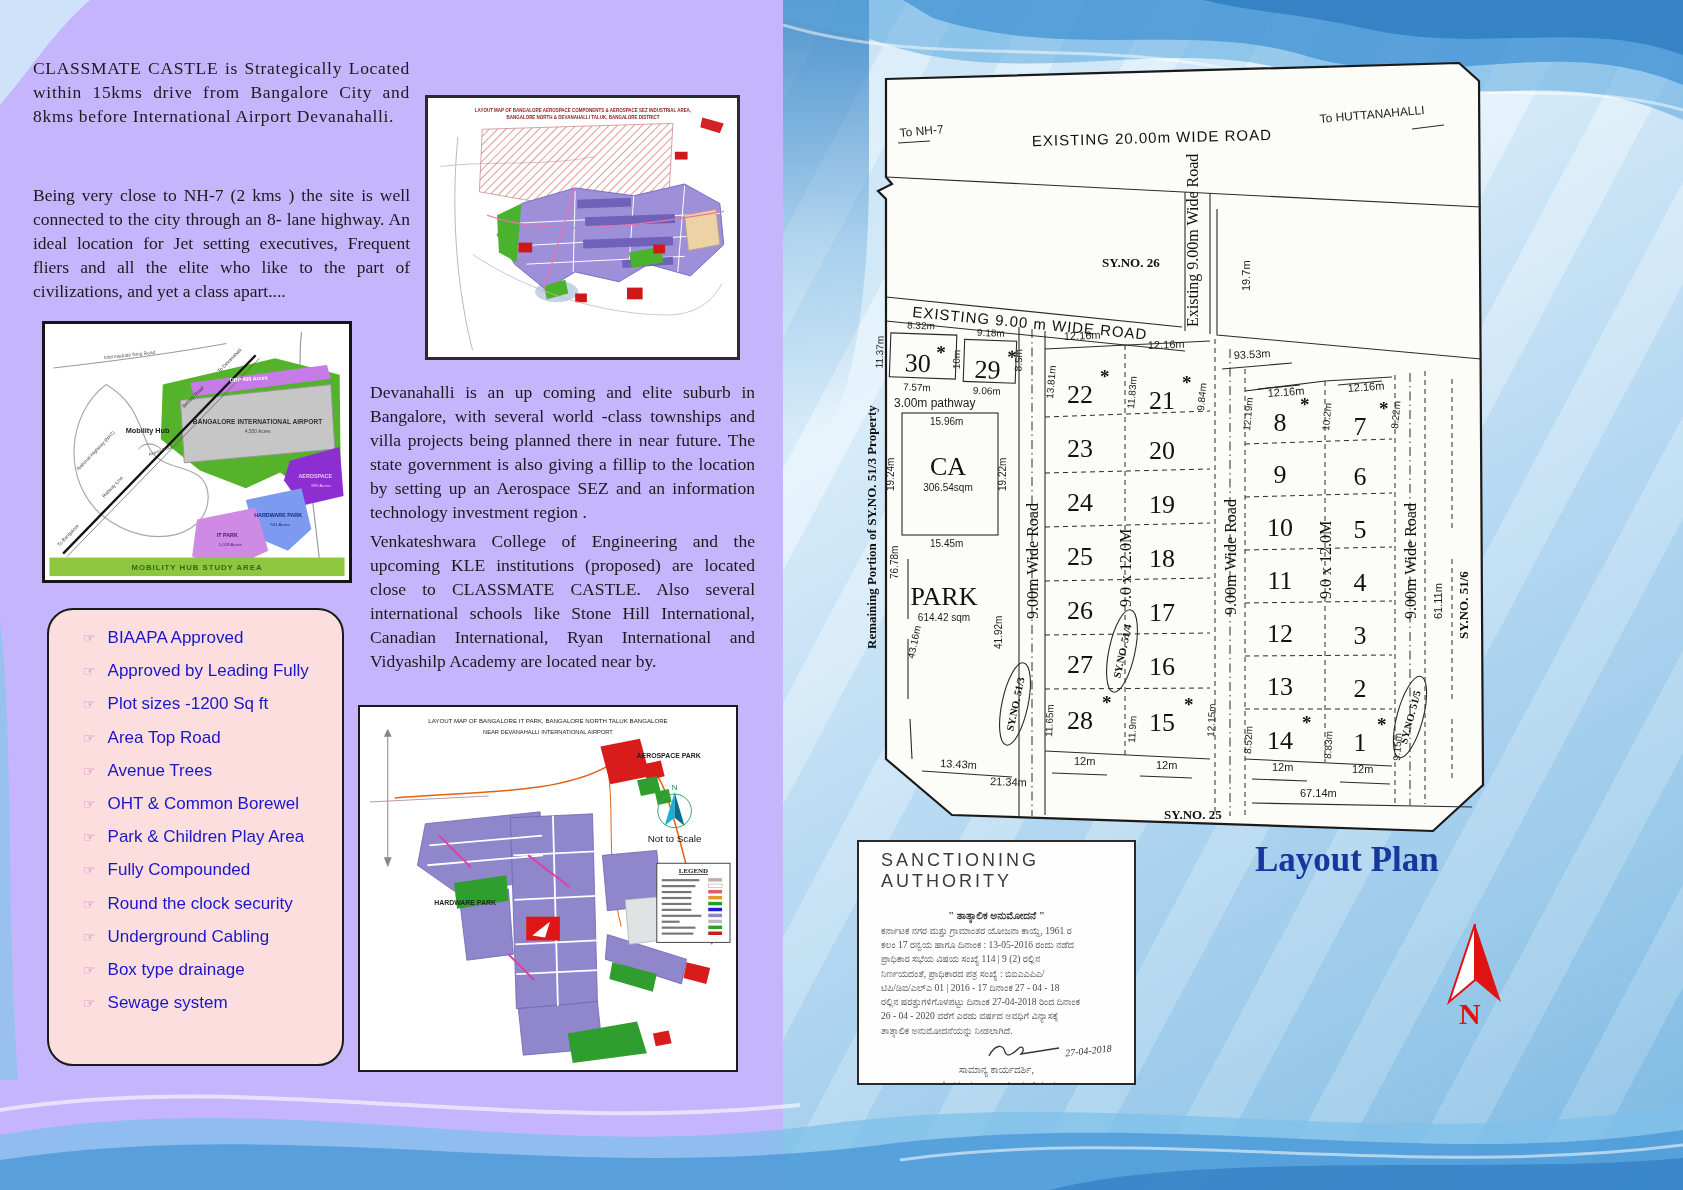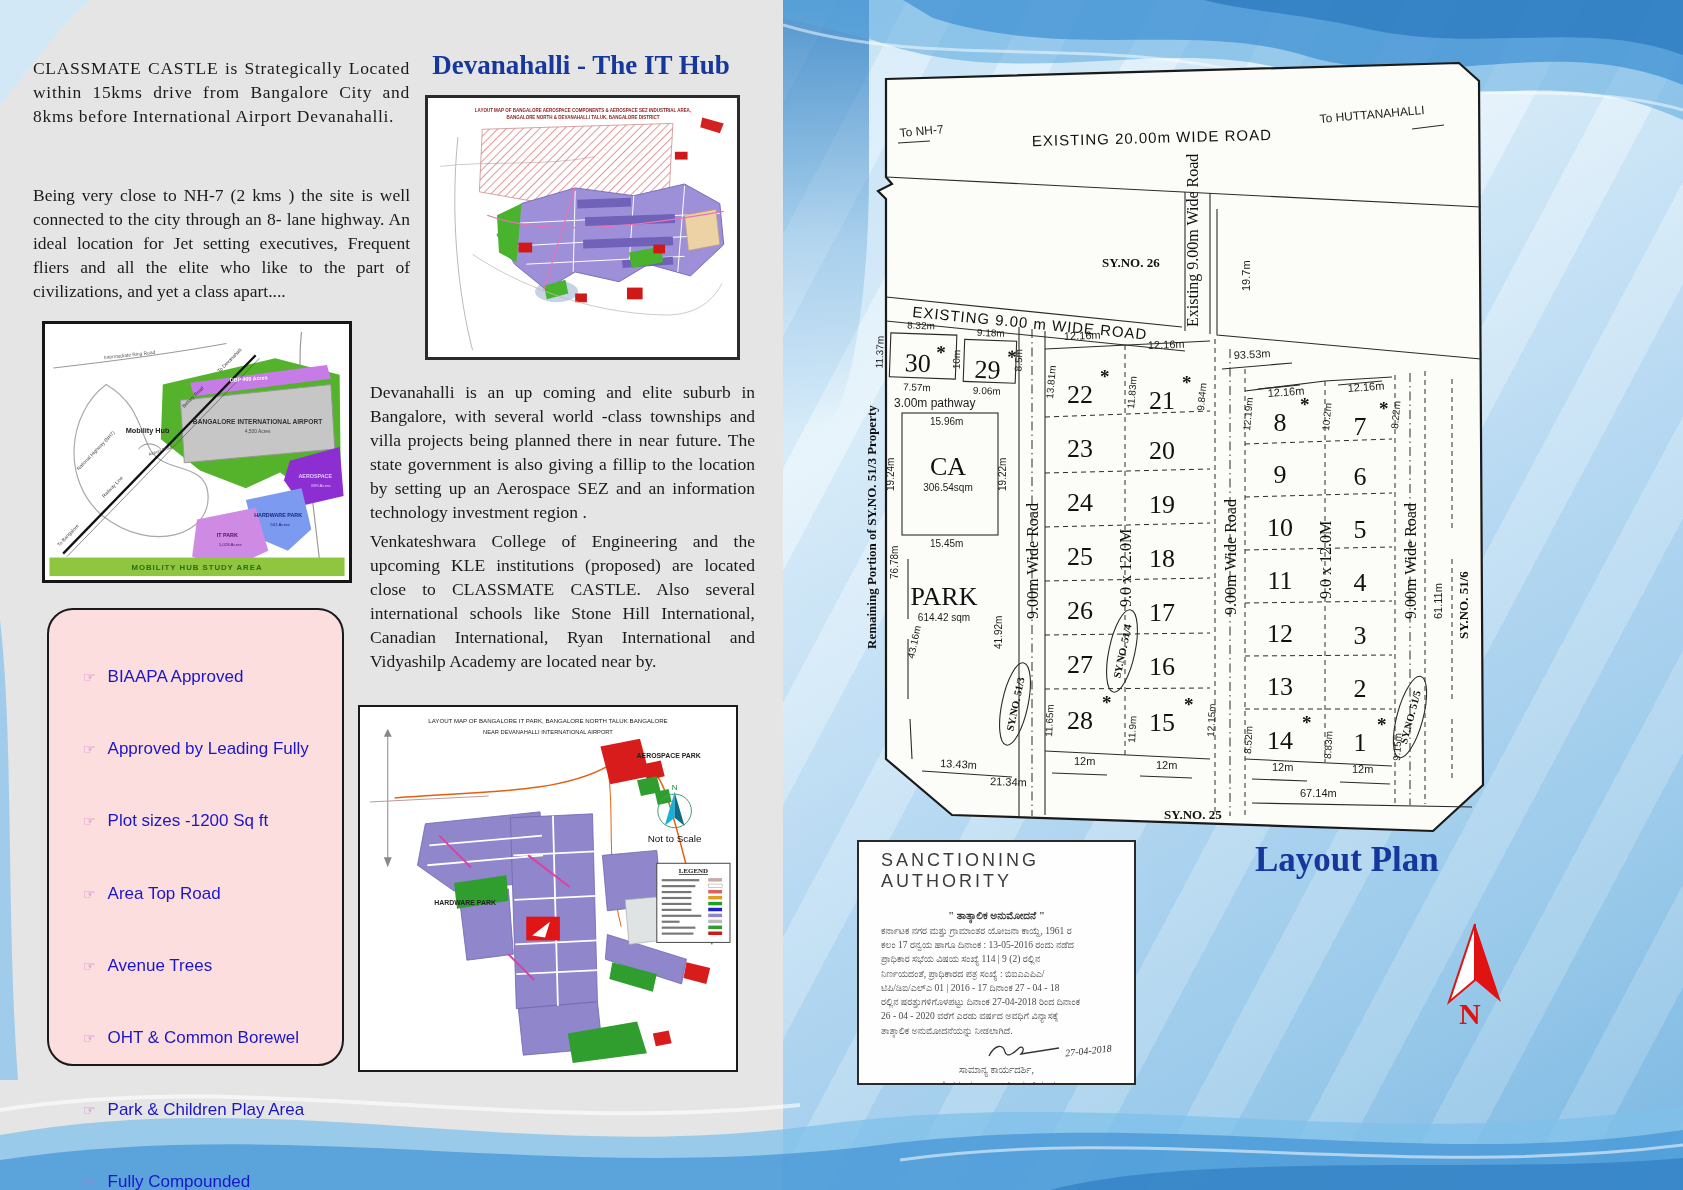--- a/index.html
+++ b/index.html
@@ -1,17 +1,17 @@
 <!DOCTYPE html>
 <html><head>
 <meta charset="utf-8">
 <style>
   html,body{margin:0;padding:0;}
   body{width:1683px;height:1190px;overflow:hidden;background:#fff;font-family:"Liberation Serif",serif;}
-  #page{position:relative;width:1683px;height:1190px;overflow:hidden;background:#e5e5e5;}
+  #page{position:relative;width:1683px;height:1190px;overflow:hidden;background:#c4b5fd;}
 
   
   .right-panel{position:absolute;left:783px;top:0;width:900px;height:1190px;
     background:linear-gradient(150deg,#cfe8f8 0%,#e3f2fb 28%,#bcdcf3 55%,#9ccbea 80%,#7ab7e2 100%);}
   .right-streaks{position:absolute;inset:0;
     background:repeating-linear-gradient(118deg,rgba(255,255,255,.30) 0 48px,rgba(130,185,230,.22) 48px 110px);
     opacity:.55;}
   .edge-band{position:absolute;left:783px;top:0;width:86px;height:430px;
     background:linear-gradient(180deg,rgba(38,120,190,.75),rgba(90,160,215,.35) 55%,rgba(150,200,240,0));
     border-radius:0 0 60% 0;}
@@ -25,21 +25,21 @@
   .plan-title{position:absolute;left:1255px;top:840px;width:245px;text-align:left;
     font-weight:bold;font-size:35px;color:#16379c;}
 
   
   .highlights{position:absolute;left:47px;top:608px;width:297px;height:458px;background:#fcdede;
     border:2px solid #1a1a1a;border-radius:26px;box-sizing:border-box;padding:18px 0 0 0;}
   .highlights h2{margin:6px 0 14px 0;text-align:center;font-family:"Liberation Sans",sans-serif;
     font-weight:800;font-size:27px;color:#9a10d8;letter-spacing:.5px;}
   .hl-row{display:flex;align-items:baseline;margin:0 0 13.2px 34px;font-family:"Liberation Sans",sans-serif;}
   .hl-bullet{color:#cf6fcf;font-size:14px;margin-right:12px;flex:0 0 auto;}
-  .hl-text{color:#1b16c8;font-size:17px;margin-top:39px;}
+  .hl-text{color:#1b16c8;font-size:17px;}
 
   
   .mapbox{position:absolute;background:#fff;box-sizing:border-box;}
   #map1{left:42px;top:321px;width:310px;height:262px;border:3px solid #161616;}
   #map2{left:425px;top:95px;width:315px;height:265px;border:3px solid #2b2b2b;}
   #map3{left:358px;top:705px;width:380px;height:367px;border:2.5px solid #1b1b1b;}
   .mapbox svg{display:block;width:100%;height:100%;}
 
   
   #plan{position:absolute;left:852px;top:58px;width:642px;height:790px;}
@@ -186,21 +186,20 @@
   <div class="hl-row">
         <span class="hl-bullet">☞</span>
         <span class="hl-text">Box type drainage</span>
       </div>
   <div class="hl-row">
         <span class="hl-bullet">☞</span>
         <span class="hl-text">Sewage system</span>
       </div>
 </div>
 
-<div class="mid-title">Devanahalli - The IT Hub</div>
 
 <div id="map2" class="mapbox">
   <svg viewBox="0 0 315 265">
     <defs>
       <pattern id="hatch" width="6" height="6" patternUnits="userSpaceOnUse" patternTransform="rotate(45)">
         <line x1="0" y1="0" x2="0" y2="6" stroke="#d86a6a" stroke-width="1.4"></line>
       </pattern>
     </defs>
     <text x="158" y="14" text-anchor="middle" font-family="Liberation Sans,sans-serif" font-weight="bold" font-size="4.6px" fill="#8b1a1a">LAYOUT MAP OF BANGALORE AEROSPACE COMPONENTS &amp; AEROSPACE SEZ  INDUSTRIAL AREA,</text>
     <text x="158" y="21" text-anchor="middle" font-family="Liberation Sans,sans-serif" font-weight="bold" font-size="4.6px" fill="#8b1a1a">BANGALORE NORTH &amp; DEVANAHALLI TALUK, BANGALORE DISTRICT</text>

